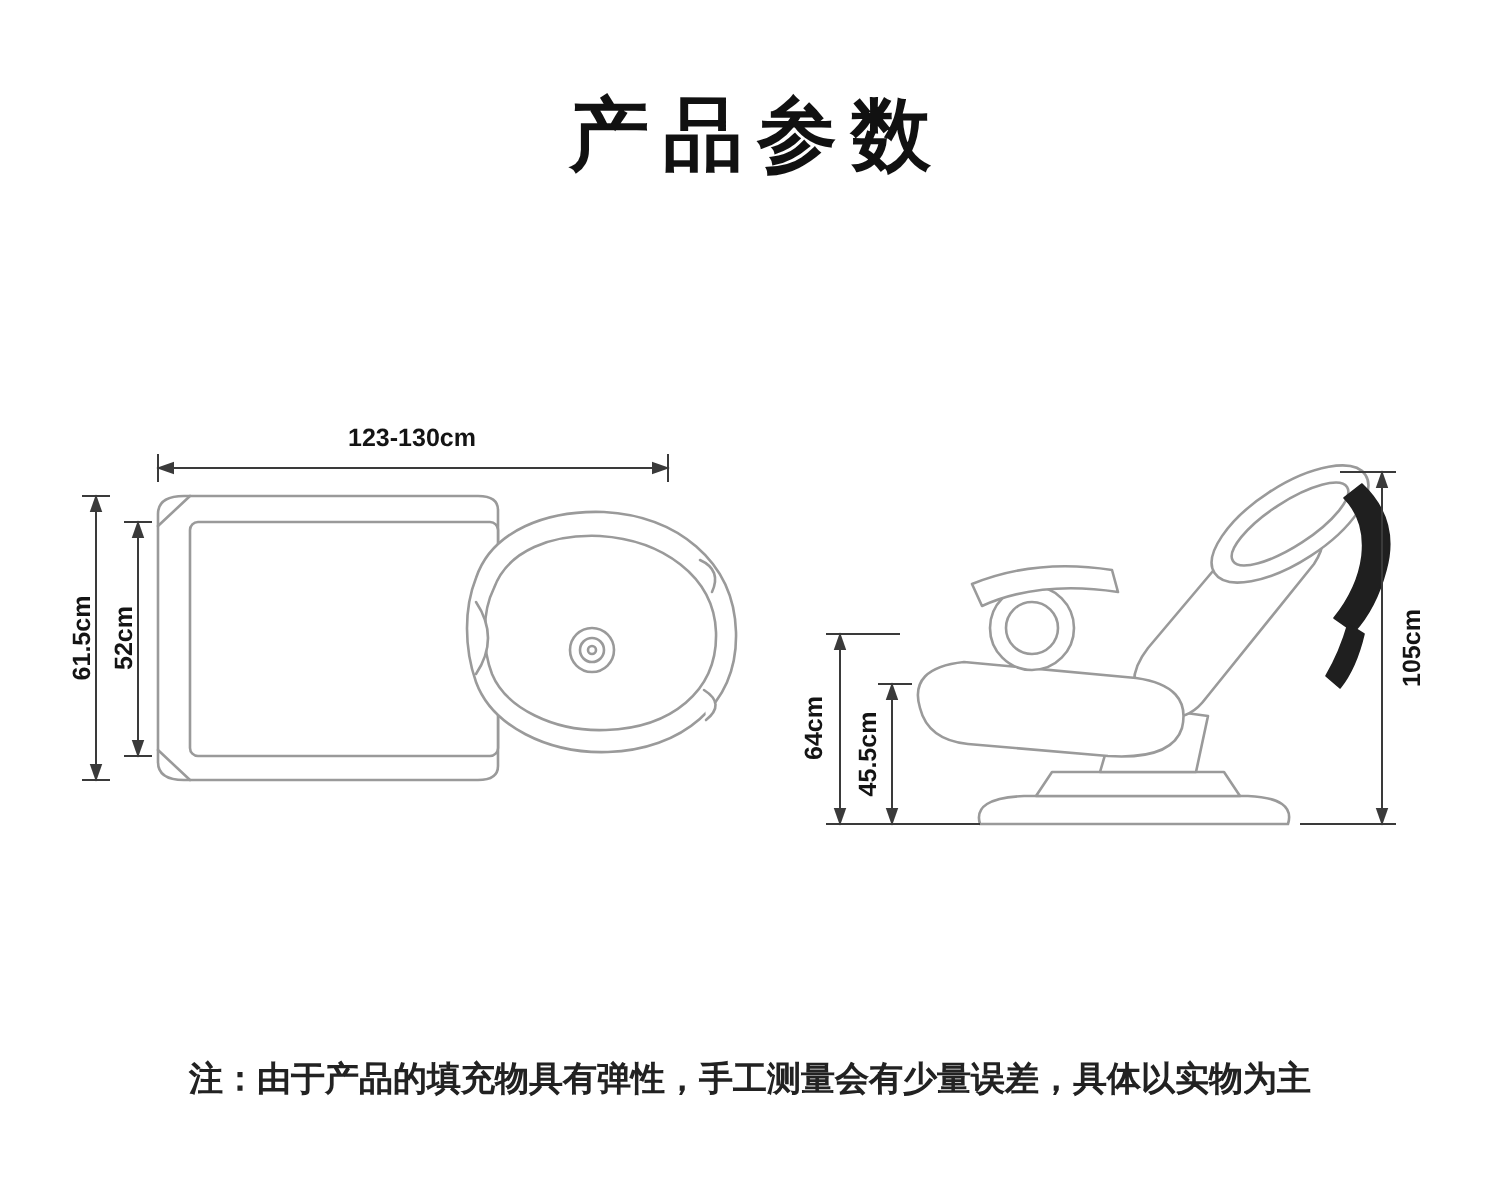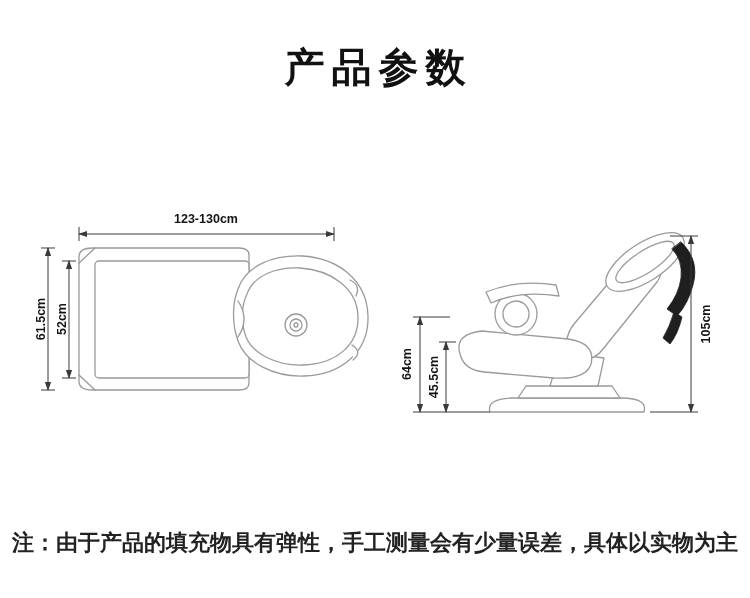--- a/index.html
+++ b/index.html
@@ -55,21 +55,21 @@
     font-weight: 700;
     fill: #141414;
   }
   .note {
     position: absolute;
     top: 528px;
     left: 0;
     width: 100%;
     margin: 0;
     text-align: center;
-    font-size: 22px;
+    font-size: 17px;
     font-weight: 700;
     color: #222222;
   }
 </style>
 </head>
 <body>
 
 <div class="page">
 
   <h1 class="title">产品参数</h1>

